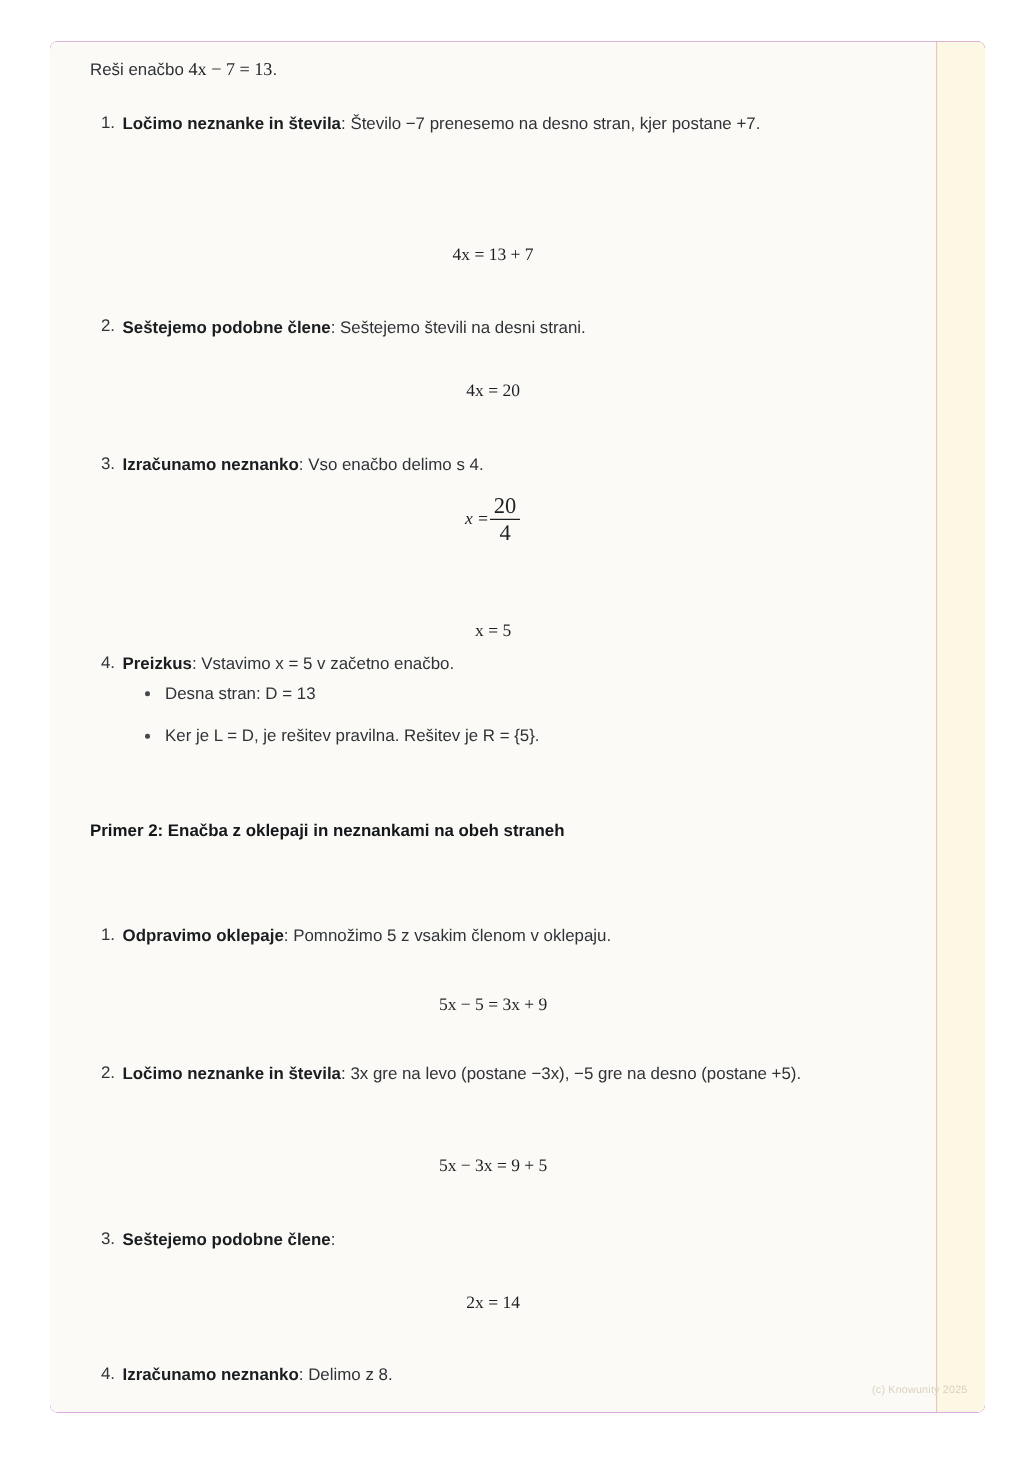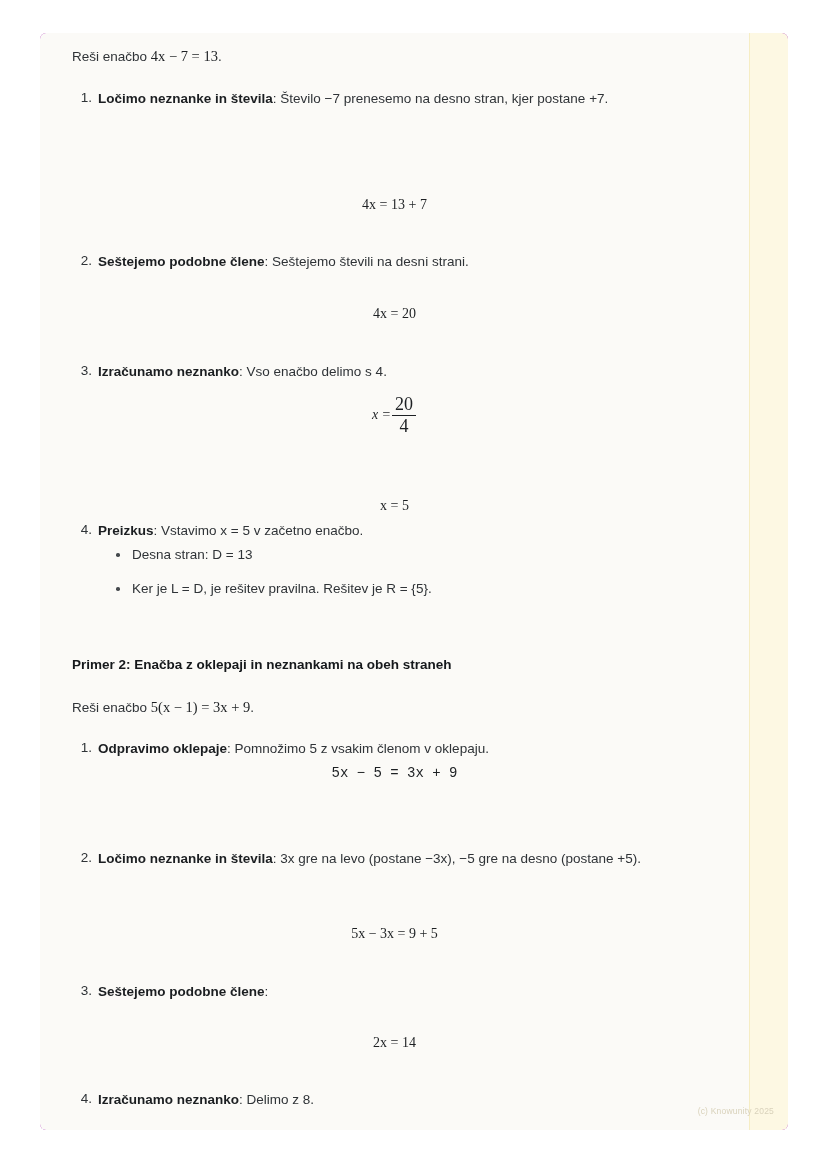--- a/index.html
+++ b/index.html
@@ -228,32 +228,29 @@
         </div>
       </div>
 
       <ul class="bullets" style="top:512px;">
         <li>Desna stran: D = 13</li>
         <li>Ker je L = D, je rešitev pravilna. Rešitev je R = {5}.</li>
       </ul>
 
       <div class="section-heading" style="top:622px;">Primer 2: Enačba z oklepaji in neznankami na obeh straneh</div>
 
-      <div class="intro body-text" style="top:663px;">
-        <span>Reši enačbo </span><span class="inline-math">5(x − 1) = 3x + 9</span><span>.</span>
-      </div>
 
       <div class="step" style="top:705px;">
         <div class="step-num">1.</div>
         <div class="step-body">
           <b>Odpravimo oklepaje</b><span>: Pomnožimo 5 z vsakim členom v oklepaju.</span>
         </div>
       </div>
 
-      <div class="eq-block math" style="top:732px;font-family:Liberation Mono, monospace;">
+      <div class="eq-block math" style="top:764px;">
         <span>5x − 5 = 3x + 9</span>
       </div>
 
       <div class="step" style="top:815px;">
         <div class="step-num">2.</div>
         <div class="step-body">
           <b>Ločimo neznanke in števila</b><span>: 3x gre na levo (postane −3x), −5 gre na desno (postane +5).</span>
         </div>
       </div>
 

